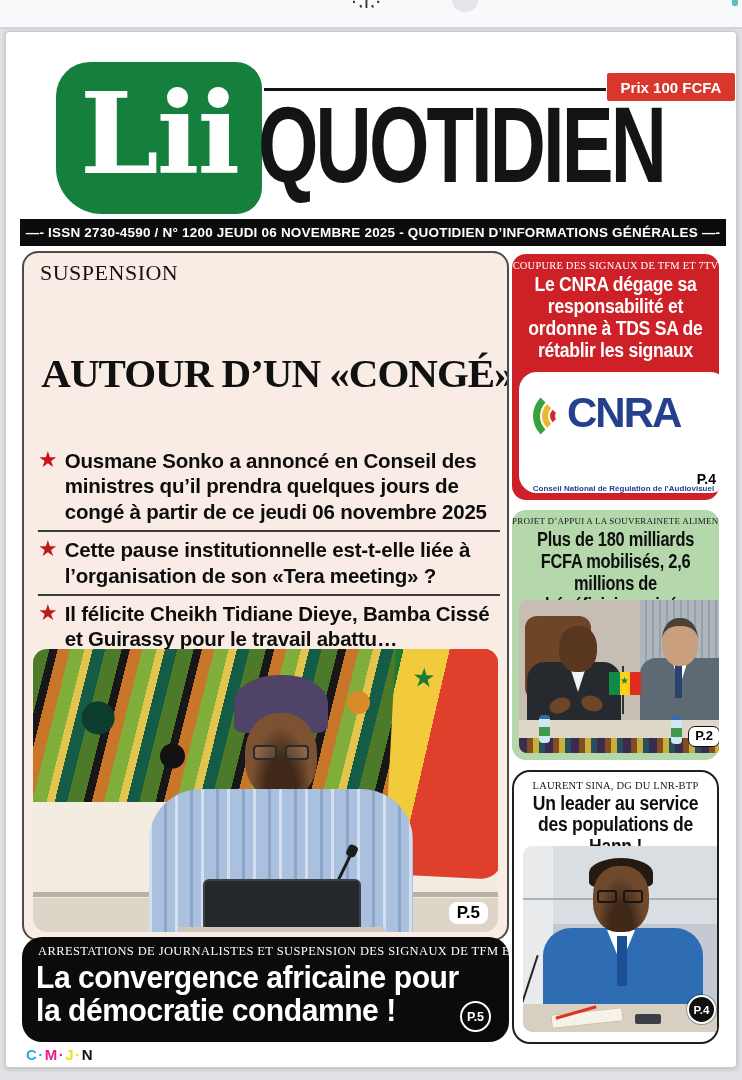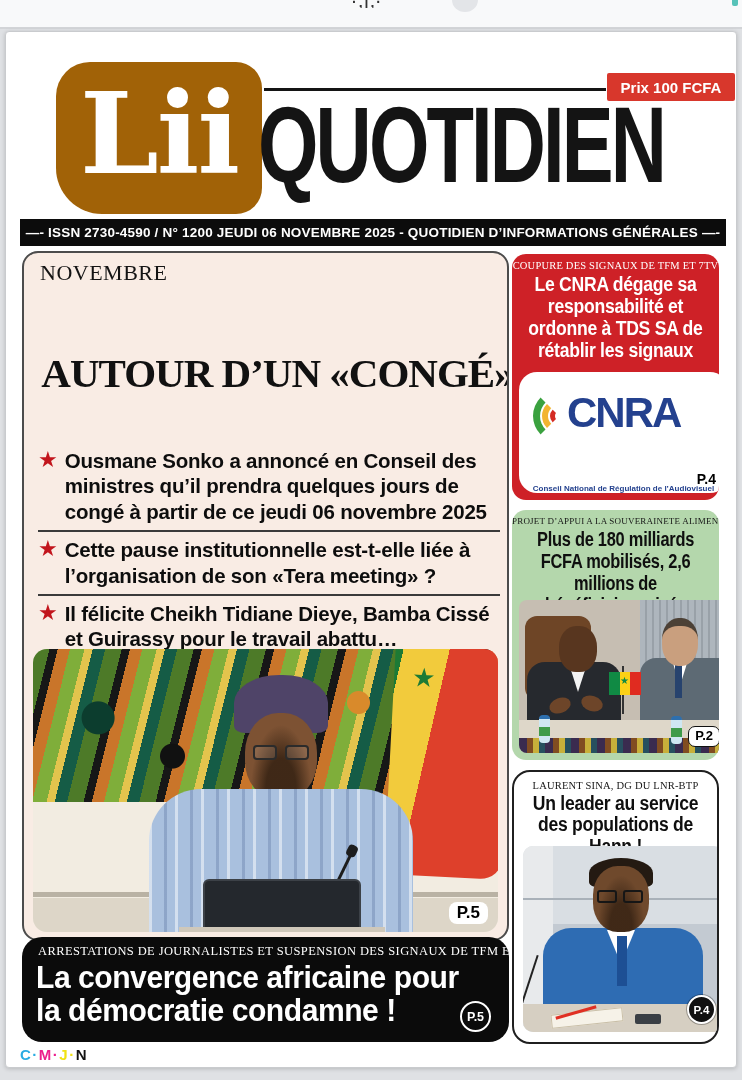--- a/index.html
+++ b/index.html
@@ -9,21 +9,21 @@
   
   .top-strip { position:absolute; left:0; top:0; width:742px; height:29px; background:#f8f9fa; border-bottom:2px solid #d2d4d7; }
   .frag-text { position:absolute; left:352px; top:-6px; width:60px; height:14px; color:#333; font-weight:bold; font-size:14px; overflow:hidden; letter-spacing:2px; }
   .frag-circle { position:absolute; left:452px; top:-12px; width:26px; height:24px; border-radius:50%; background:#e3e5e8; }
   .frag-teal { position:absolute; right:4px; top:-2px; width:6px; height:8px; background:#57c2b8; border-radius:2px; }
 
   
   .page { position:absolute; left:5px; top:31px; width:732px; height:1037px; background:#ffffff; border:1px solid #c9cbce; border-radius:4px; box-shadow:0 1px 4px rgba(0,0,0,.18); }
 
   
-  .logo-box { position:absolute; left:50px; top:30px; width:206px; height:152px; background:#a16207; border-radius:34px 26px 26px 46px; display:flex; align-items:center; justify-content:center; }
+  .logo-box { position:absolute; left:50px; top:30px; width:206px; height:152px; background:#15803d; border-radius:34px 26px 26px 46px; display:flex; align-items:center; justify-content:center; }
   .logo-box span { color:#fff; font-family:"DejaVu Serif", serif; font-weight:bold; font-size:112px; line-height:1; letter-spacing:-2px; transform:translateY(-4px); }
   .mast-title { position:absolute; left:252px; top:44px; width:480px; height:140px; font-weight:bold; font-size:108px; line-height:138px; letter-spacing:-4px; color:#141414; transform:scaleX(.72); transform-origin:left center; white-space:nowrap; }
   .mast-rule { position:absolute; left:258px; top:56px; width:342px; height:3px; background:#141414; }
   .price-badge { position:absolute; left:601px; top:41px; width:128px; height:28px; background:#d8372c; color:#fff; font-weight:bold; font-size:15px; display:flex; align-items:center; justify-content:center; border-radius:2px; }
   .issn-bar { position:absolute; left:14px; top:187px; width:706px; height:27px; background:#0c0c0c; color:#fff; font-weight:bold; font-size:13.5px; display:flex; align-items:center; justify-content:center; letter-spacing:.2px; white-space:nowrap; }
 
   
   .lead-card { position:absolute; left:16px; top:219px; width:487px; height:690px; background:#f9ece4; border:2px solid #4c4c4c; border-radius:16px; overflow:hidden; }
   .lead-kicker { position:absolute; left:16px; top:7px; font-family:"Liberation Serif", serif; font-size:22px; color:#141414; letter-spacing:.5px; }
   .lead-h1 { position:absolute; left:0; top:28px; width:100%; text-align:center; font-family:"Liberation Serif", serif; font-weight:bold; font-size:51px; letter-spacing:-1.5px; color:#b1181e; line-height:1; }
@@ -62,21 +62,21 @@
   .pm-lectern { position:absolute; left:146px; top:278px; width:206px; height:8px; background:#cfc8ba; }
   .badge-rect { position:absolute; right:10px; bottom:8px; background:#fff; color:#000; font-weight:bold; font-size:17px; padding:2px 8px 3px; border-radius:8px; line-height:1; }
 
   
   .bottom-banner { position:absolute; left:16px; top:905px; width:487px; height:105px; background:#0b0b0b; border-radius:20px; overflow:hidden; }
   .bb-kicker { position:absolute; left:16px; top:7px; color:#fff; font-family:"Liberation Serif", serif; font-size:12.5px; letter-spacing:.4px; white-space:nowrap; }
   .bb-headline { position:absolute; left:14px; top:24px; width:478px; color:#fff; font-weight:bold; font-size:32px; line-height:1.04; letter-spacing:-.5px; transform:scaleX(.94); transform-origin:left center; }
   .badge-circle { position:absolute; right:18px; bottom:10px; width:31px; height:31px; border-radius:50%; background:#0b0b0b; border:2.5px solid #fff; color:#fff; font-weight:bold; font-size:12.5px; display:flex; align-items:center; justify-content:center; }
 
   
-  .cmjn { position:absolute; left:14px; top:1014px; font-weight:bold; font-size:15px; letter-spacing:.5px; }
+  .cmjn { position:absolute; left:20px; top:1014px; font-weight:bold; font-size:15px; letter-spacing:.5px; }
   .cmjn span { margin-right:1px; }
 
   
   .card { position:absolute; left:506px; width:207px; border-radius:14px; overflow:hidden; }
   .card-kicker { display:block; text-align:center; font-family:"Liberation Serif", serif; letter-spacing:.2px; margin-top:6px; white-space:nowrap; }
   .card-headline { display:block; text-align:center; font-weight:bold; line-height:1.1; letter-spacing:-.3px; }
 
   .card-cnra { top:222px; height:246px; background:#ce2127; }
   .card-cnra .card-kicker { color:#fff; font-size:10.5px; }
   .card-cnra .card-headline { color:#fff; font-size:20px; margin-top:2px; transform:scaleX(.88); transform-origin:center top; }
@@ -149,21 +149,21 @@
 
   <div class="logo-box">
     <span>Lii</span>
   </div>
   <div class="mast-rule"></div>
   <div class="mast-title">QUOTIDIEN</div>
   <div class="price-badge">Prix 100 FCFA</div>
   <div class="issn-bar">—- ISSN 2730-4590 / N° 1200 JEUDI 06 NOVEMBRE 2025 - QUOTIDIEN D’INFORMATIONS GÉNÉRALES —-</div>
 
   <div class="lead-card">
-    <div class="lead-kicker">NOVEMBRE</div>
+    <div class="lead-kicker">SUSPENSION</div>
     <div class="lead-h2">AUTOUR D’UN «CONGÉ»</div>
 
     <div class="bullets">
       <div class="bullet">
         <span class="star">★</span>
         <span class="btxt">Ousmane Sonko a annoncé en Conseil des ministres qu’il prendra quelques jours de congé à partir de ce jeudi 06 novembre 2025</span>
       </div>
       <div class="bullet">
         <span class="star">★</span>
         <span class="btxt">Cette pause institutionnelle est-t-elle liée à l’organisation de son «Tera meeting» ?</span>

